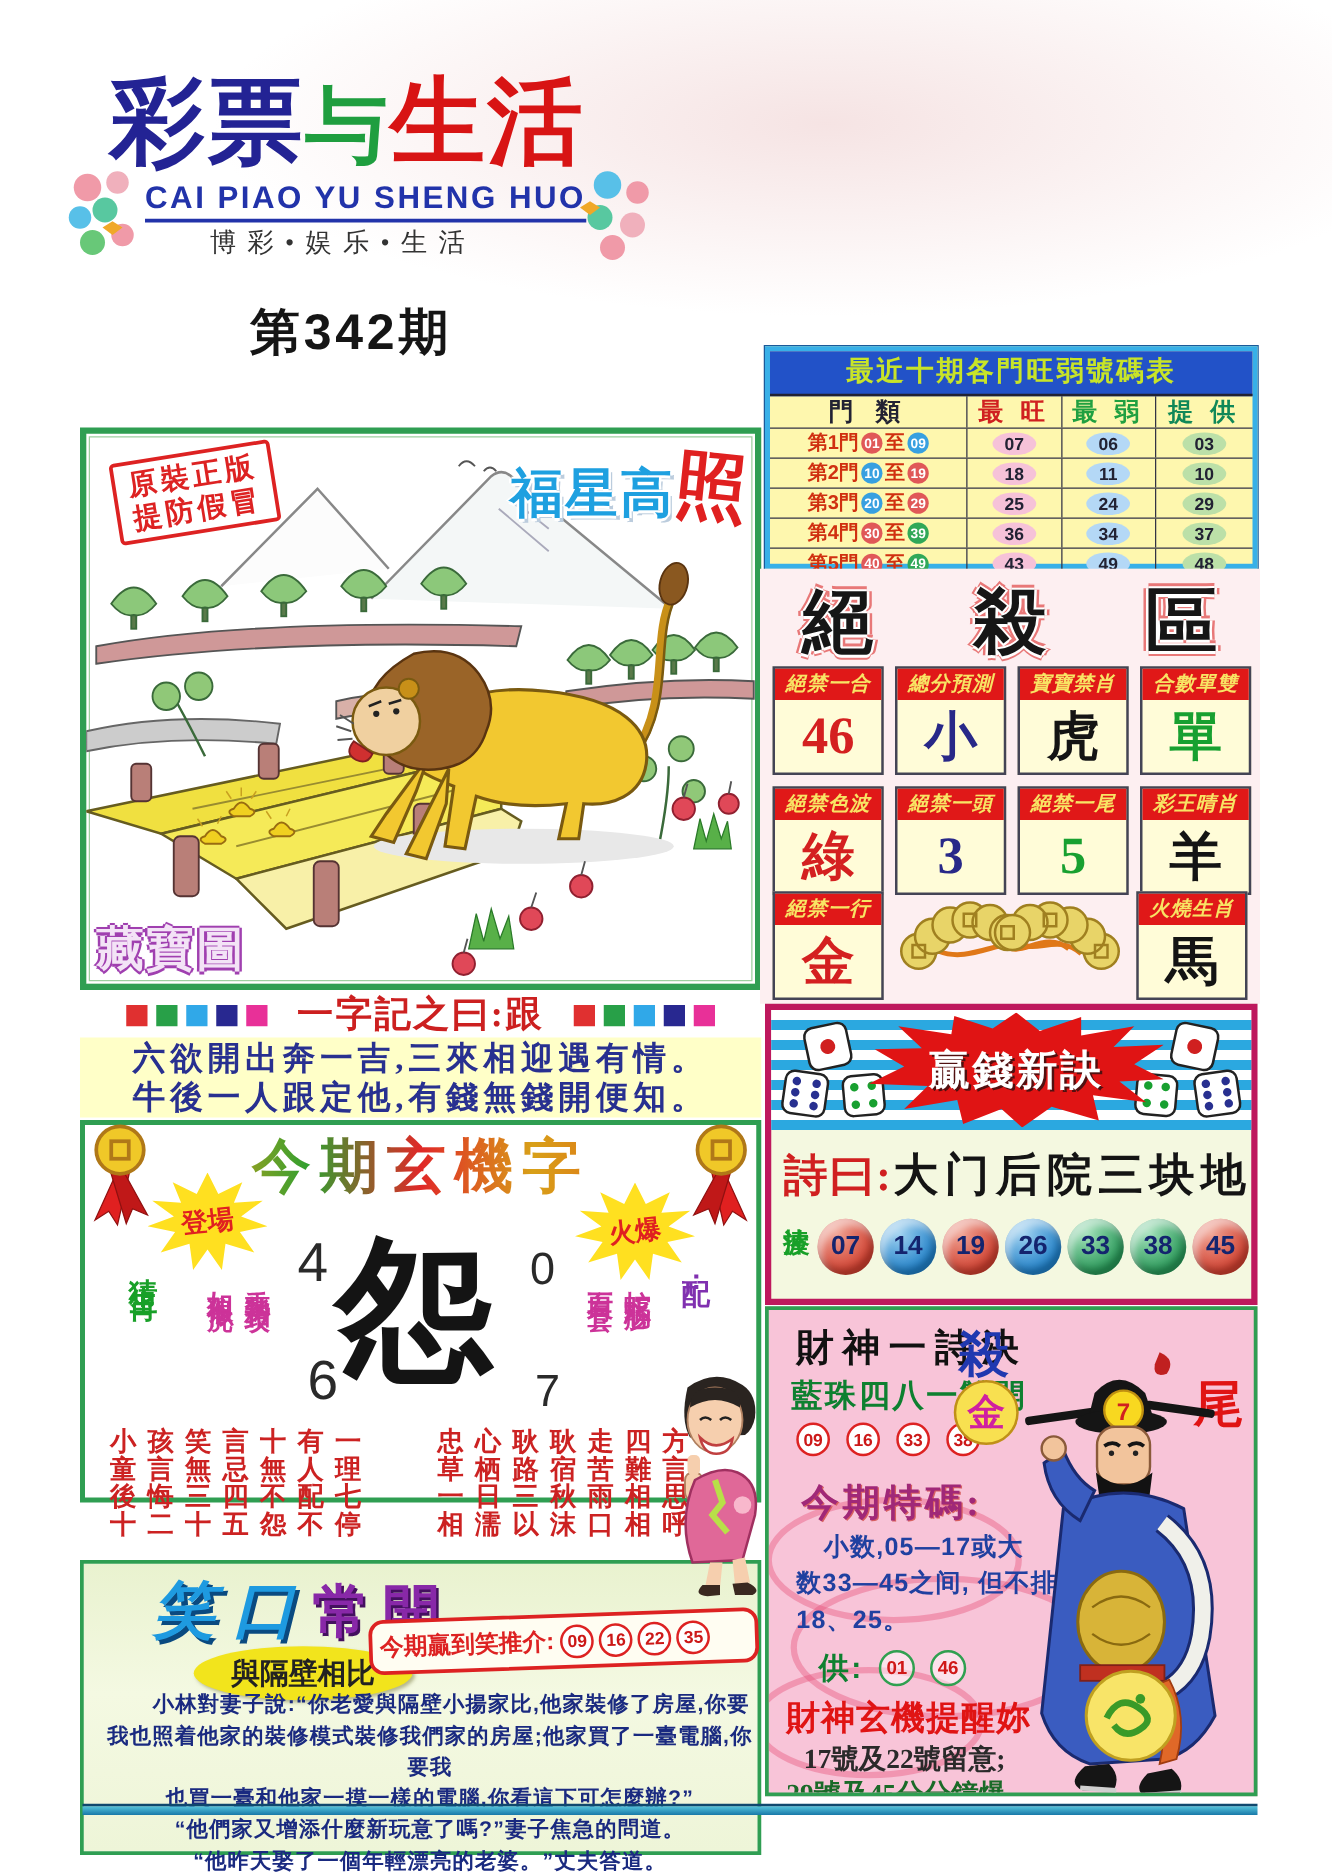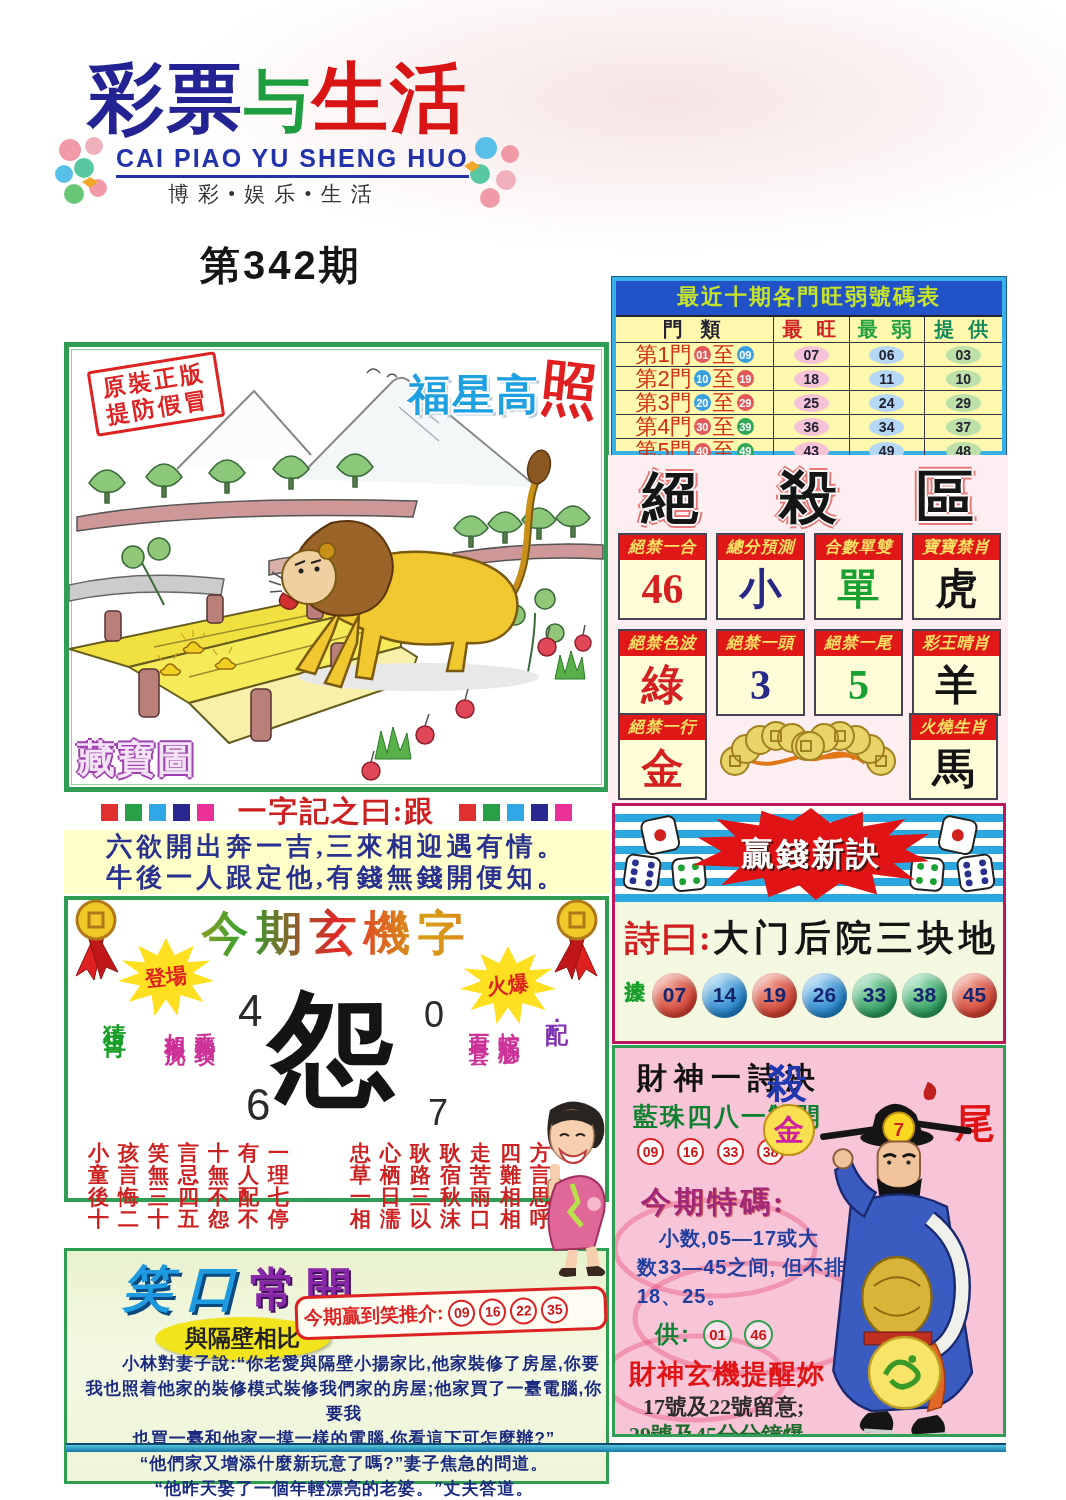--- a/index.html
+++ b/index.html
@@ -84,39 +84,39 @@
   #hotcold { position:absolute; left:612px; top:277px; width:394px; height:178px; border:4px solid #38b0e8; background:#fef7ae; box-shadow:0 0 0 1px #1a5a9a;}
   #hotcold .title { background:#2252c8; color:#c8e428; font-size:22px; font-weight:900; text-align:center; letter-spacing:2px; padding:1px 0 3px; border-bottom:2px solid #223;}
   .ht-row { display:flex; border-bottom:1.5px solid #334; height:24px; align-items:center;}
   .ht-row:last-child { border-bottom:none; }
   .ht-head { height:26px; font-weight:900; }
   .ht-c1 { width:41%; display:flex; align-items:center; justify-content:center; gap:2px; border-right:1.5px solid #334; height:100%; }
   .ht-c2,.ht-c3 { width:19.5%; display:flex; align-items:center; justify-content:center; border-right:1.5px solid #334; height:100%;}
   .ht-c4 { width:20%; display:flex; align-items:center; justify-content:center; height:100%;}
   .ht-head .h1 { color:#223; font-size:20px; letter-spacing:6px;} .ht-head .h2 { color:#d02020; font-size:20px; letter-spacing:4px;}
   .ht-head .h3 { color:#20a040; font-size:20px; letter-spacing:4px;} .ht-head .h4 { color:#108858; font-size:20px; letter-spacing:4px;}
-  .door-label { color:#d03010; font-size:22px; font-weight:400; }
+  .door-label { color:#d03010; font-size:16px; font-weight:700; }
   .mini { width:17px; height:17px; border-radius:50%; color:#fff; font-size:11px; font-weight:900; display:inline-flex; align-items:center; justify-content:center; }
   .oval { width:35px; height:18px; border-radius:50%; display:inline-flex; align-items:center; justify-content:center; font-size:14px; font-weight:900; color:#223; }
   .oval.hot { background:#f6c2d8; } .oval.cold { background:#b4d8f6; } .oval.offer { background:#bce0a8; }
 
   
   #killzone { position:absolute; left:608px; top:455px; width:400px; height:348px; background:#fdeff1; }
   #killzone .kz-title { display:flex; justify-content:space-between; padding:4px 34px 0; }
   #killzone .kz-title span { font-size:58px; font-weight:900; color:#161616; font-family:"Liberation Serif","DejaVu Serif",serif;
     text-shadow:-2px 0 #fff,2px 0 #fff,0 -2px #fff,0 2px #fff,-4px 0 #e87878,4px 0 #e87878,0 -4px #e87878,0 4px #e87878; }
   #kz-grid { position:absolute; left:10px; top:78px; width:380px; display:grid; grid-template-columns:repeat(4,89px); gap:9px; }
   .kz-cell { border:2px solid #445; background:#fffcd8; }
   .kz-cell .lab { background:#e01818; color:#f8e464; font-size:16px; font-weight:900; text-align:center; padding:2px 0; letter-spacing:1px; white-space:nowrap;font-style:italic;}
   .kz-cell .val { height:58px; display:flex; align-items:center; justify-content:center; font-size:42px; font-weight:900; font-family:"Liberation Serif","DejaVu Serif",serif;}
   #kz-row3 { position:absolute; left:10px; top:258px; width:380px; display:flex; justify-content:space-between; align-items:center;}
   #kz-coins { width:186px; height:80px; }
 
   
-  #wintip { position:absolute; left:612px; top:803px; width:394px; height:241px; border:3px solid #be185d; background:#f4f8e0;}
+  #wintip { position:absolute; left:612px; top:803px; width:394px; height:241px; border:5px solid #be185d; background:#f4f8e0;}
   #wt-stripes { position:relative; height:96px; background:repeating-linear-gradient(180deg,#ffffff 0 8px,#2ba8e0 8px 16px); overflow:hidden;}
   #wt-burst { position:absolute; left:78px; top:2px; width:236px; height:92px; background:#e01414; display:flex; align-items:center; justify-content:center;
     clip-path:polygon(50% 0%,58% 16%,72% 4%,72% 20%,90% 12%,83% 30%,100% 28%,90% 45%,100% 58%,85% 60%,94% 78%,76% 72%,78% 94%,62% 82%,52% 100%,45% 84%,32% 97%,30% 76%,12% 84%,20% 64%,0% 62%,12% 47%,2% 32%,18% 31%,10% 12%,28% 19%,29% 3%,42% 14%); }
   #wt-burst span { font-size:33px; font-weight:900; color:#fff; letter-spacing:2px; text-shadow:2px 2px 0 #501010; font-family:"Liberation Serif","DejaVu Serif",serif;}
   .dice { position:absolute; }
   #wt-poem { position:absolute; left:10px; top:108px; white-space:nowrap; }
   #wt-poem .lbl { font-size:35px; font-weight:900; color:#d02020; font-family:"Liberation Serif","DejaVu Serif",serif; letter-spacing:2px;}
   #wt-poem .txt { font-size:36px; font-weight:900; color:#141414; font-family:"Liberation Serif","DejaVu Serif",serif; letter-spacing:5px;}
   #wt-balls { position:absolute; left:8px; top:158px; display:flex; align-items:center; gap:5px;}
   #wt-balls .lbl { writing-mode:vertical-rl; text-orientation:upright; font-size:21px; font-weight:900; color:#18a028; height:62px; line-height:24px; font-family:"Liberation Serif","DejaVu Serif",serif;}
@@ -495,26 +495,26 @@
     <div id="kz-grid" data-name="killzone-grid">
         <div class="kz-cell" data-name="killzone-cell" style="width: 89px;">
           <div class="lab" data-name="killzone-cell-label">絕禁一合</div>
           <div class="val" data-name="killzone-cell-value" style="color: rgb(212, 32, 32);">46</div>
         </div>
         <div class="kz-cell" data-name="killzone-cell" style="width: 89px;">
           <div class="lab" data-name="killzone-cell-label">總分預測</div>
           <div class="val" data-name="killzone-cell-value" style="color: rgb(40, 40, 136);">小</div>
         </div>
         <div class="kz-cell" data-name="killzone-cell" style="width: 89px;">
+          <div class="lab" data-name="killzone-cell-label">寶寶禁肖</div>
+          <div class="val" data-name="killzone-cell-value" style="color: rgb(20, 20, 20);">虎</div>
+        </div>
+        <div class="kz-cell" data-name="killzone-cell" style="width: 89px;">
           <div class="lab" data-name="killzone-cell-label">合數單雙</div>
           <div class="val" data-name="killzone-cell-value" style="color: rgb(24, 160, 48);">單</div>
-        </div>
-        <div class="kz-cell" data-name="killzone-cell" style="width: 89px;">
-          <div class="lab" data-name="killzone-cell-label">寶寶禁肖</div>
-          <div class="val" data-name="killzone-cell-value" style="color: rgb(20, 20, 20);">虎</div>
         </div>
         <div class="kz-cell" data-name="killzone-cell" style="width: 89px;">
           <div class="lab" data-name="killzone-cell-label">絕禁色波</div>
           <div class="val" data-name="killzone-cell-value" style="color: rgb(212, 32, 32);">綠</div>
         </div>
         <div class="kz-cell" data-name="killzone-cell" style="width: 89px;">
           <div class="lab" data-name="killzone-cell-label">絕禁一頭</div>
           <div class="val" data-name="killzone-cell-value" style="color: rgb(40, 40, 136);">3</div>
         </div>
         <div class="kz-cell" data-name="killzone-cell" style="width: 89px;">

